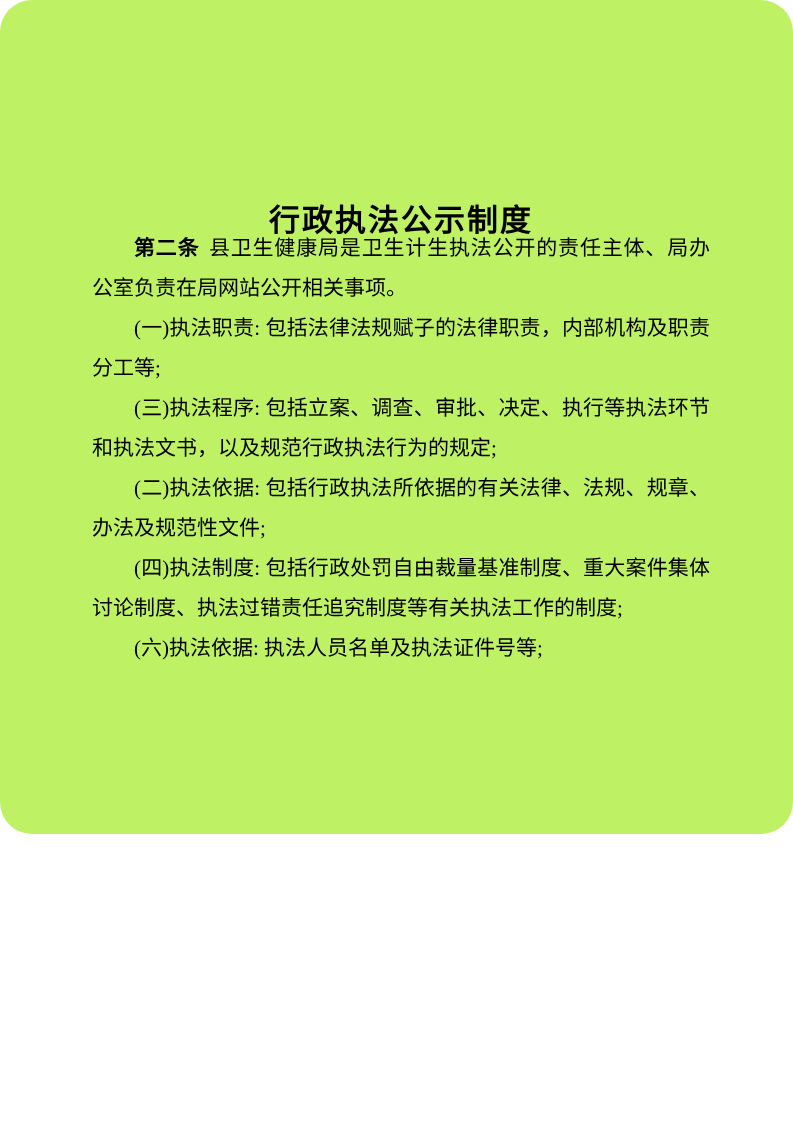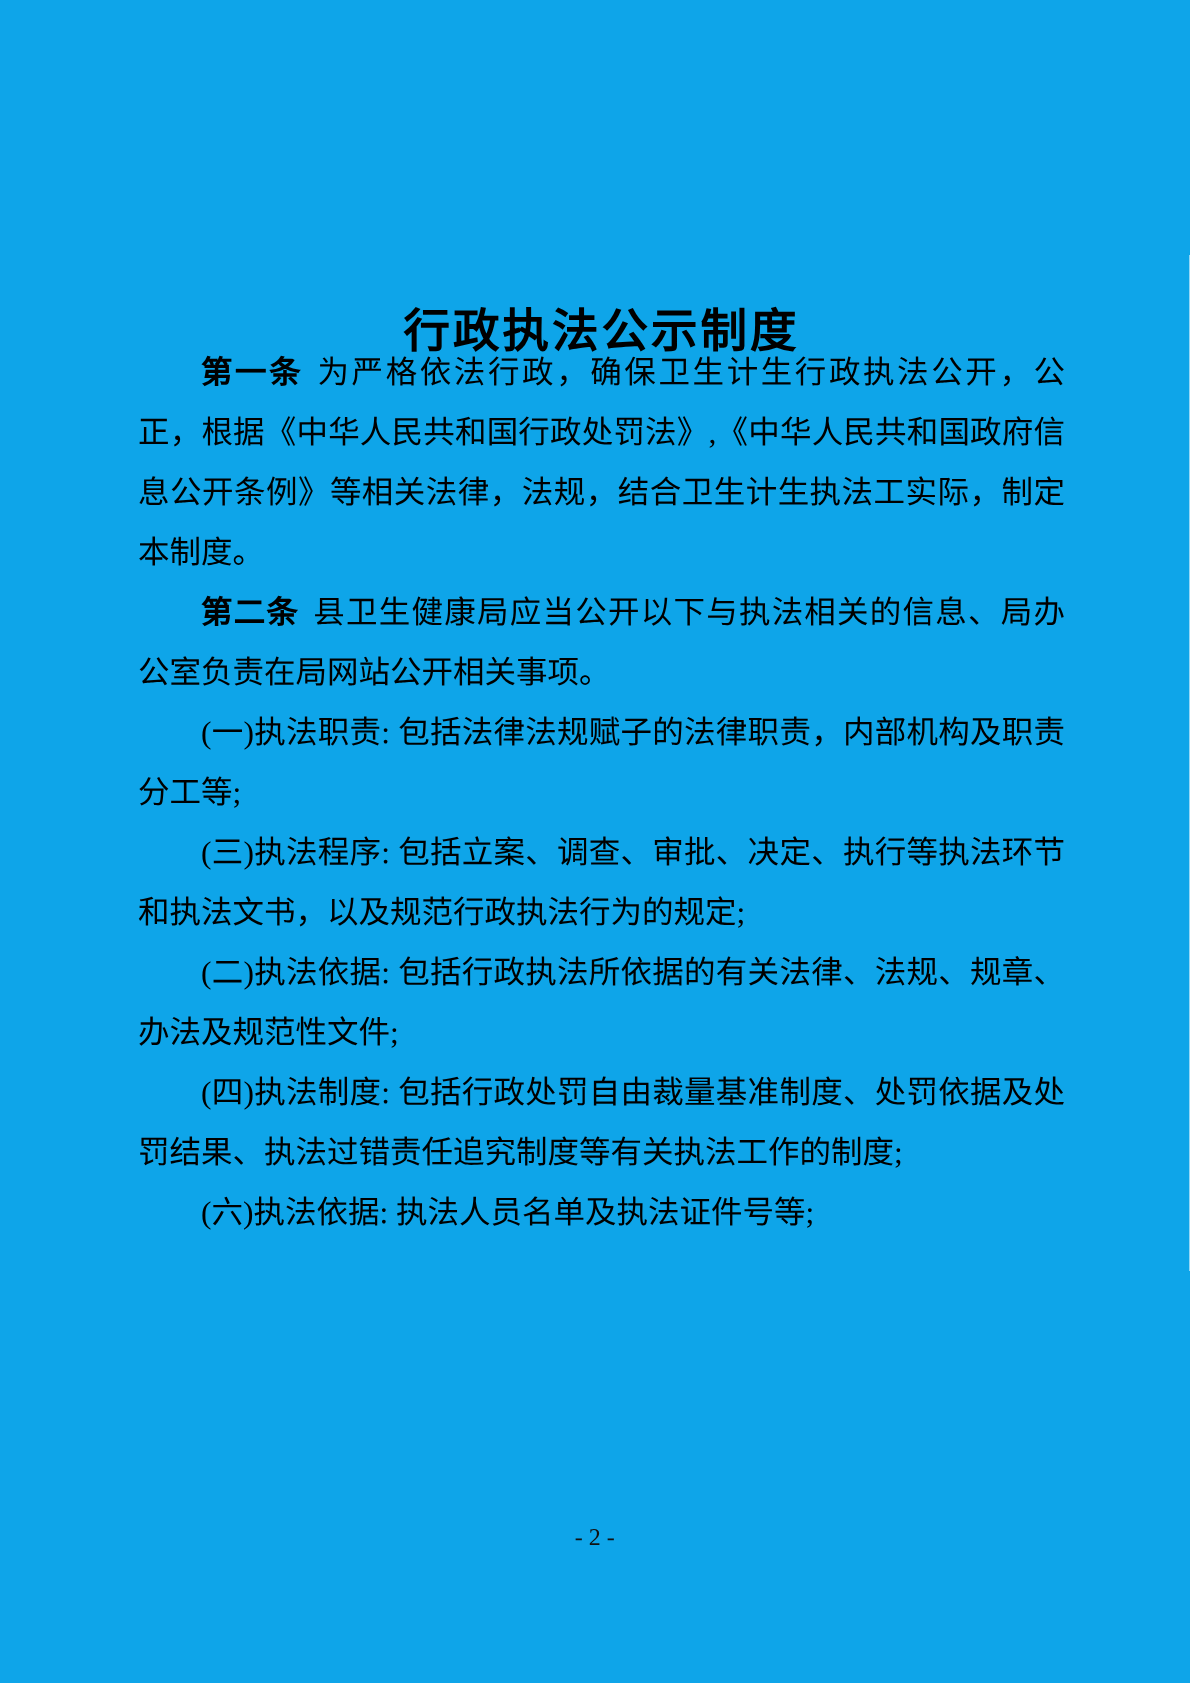--- a/index.html
+++ b/index.html
@@ -3,25 +3,26 @@
 <meta charset="utf-8">
 <style>
   html, body {
     margin: 0;
     padding: 0;
     background: #ffffff;
   }
   .page {
     position: relative;
     width: 793px;
-    height: 1122px;
-    background: #0ea5e9;
+    height: 834px;
+    background: #bef264;
     color: #000000;
     font-family: "Liberation Serif", "DejaVu Serif", serif;
     overflow: hidden;
+    border-radius: 32px;
   }
   .doc-title {
     position: absolute;
     top: 180px;
     left: 92px;
     width: 618px;
     text-align: center;
     font-size: 31px;
     font-weight: 700;
     letter-spacing: 2px;
@@ -61,32 +62,31 @@
 </style>
 </head>
 <body>
 
 <div class="page">
 
   <h1 class="doc-title">行政执法公示制度</h1>
 
   <div class="doc-body">
 
-    <p><span class="lead">第一条</span><span>为严格依法行政，确保卫生计生行政执法公开，公正，根据《中华人民共和国行政处罚法》,《中华人民共和国政府信息公开条例》等相关法律，法规，结合卫生计生执法工实际，制定本制度。</span></p>
 
-    <p><span class="lead">第二条</span><span>县卫生健康局应当公开以下与执法相关的信息、局办公室负责在局网站公开相关事项。</span></p>
+    <p><span class="lead">第二条</span><span>县卫生健康局是卫生计生执法公开的责任主体、局办公室负责在局网站公开相关事项。</span></p>
 
 
     <p><span class="lead"></span><span>(一)执法职责: 包括法律法规赋子的法律职责，内部机构及职责分工等;</span></p>
 
     <p><span class="lead"></span><span>(三)执法程序: 包括立案、调查、审批、决定、执行等执法环节和执法文书，以及规范行政执法行为的规定;</span></p>
 
     <p><span class="lead"></span><span>(二)执法依据: 包括行政执法所依据的有关法律、法规、规章、办法及规范性文件;</span></p>
 
-    <p><span class="lead"></span><span>(四)执法制度: 包括行政处罚自由裁量基准制度、处罚依据及处罚结果、执法过错责任追究制度等有关执法工作的制度;</span></p>
+    <p><span class="lead"></span><span>(四)执法制度: 包括行政处罚自由裁量基准制度、重大案件集体讨论制度、执法过错责任追究制度等有关执法工作的制度;</span></p>
 
 
     <p><span class="lead"></span><span>(六)执法依据: 执法人员名单及执法证件号等;</span></p>
 
 
   </div>
 
   <div class="page-footer">- 2 -</div>
 
 </div>

